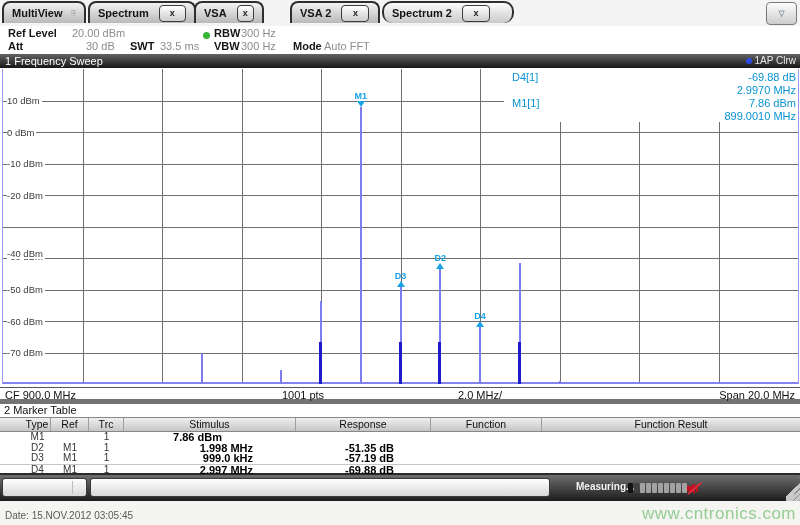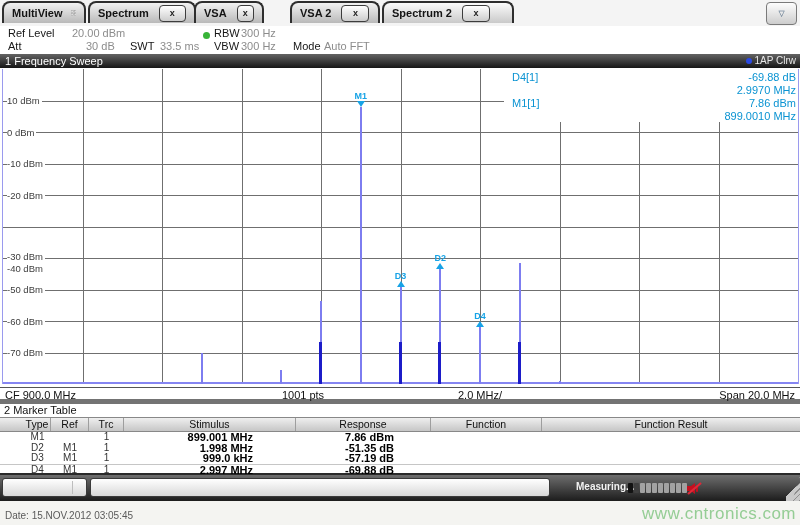--- a/index.html
+++ b/index.html
@@ -4,34 +4,34 @@
 <style>
   html,body{margin:0;padding:0;background:#ffffff;}
   .screen{position:relative;width:800px;height:525px;overflow:hidden;
     font-family:"Liberation Sans", sans-serif;background:#fff;}
 
   
   .tabbar{position:absolute;left:0;top:0;width:800px;height:26px;background:#f4f4f4;}
   .tab{position:absolute;top:1px;height:22px;border:2px solid #2e2e2e;border-bottom:none;
     border-radius:8px 8px 0 0;background:linear-gradient(#f2f2f2,#b9b9b9);
     display:flex;align-items:center;padding:0 8px;box-sizing:border-box;}
-  .tab.active{background:linear-gradient(#fbfbfb,#c9c9c9);z-index:3;}
+  .tab.active{background:linear-gradient(#fbfbfb,#c9c9c9);z-index:3;border-radius:10px;}
   .tab-label{font-size:11px;font-weight:bold;color:#141414;white-space:nowrap;}
   .tab-close{margin-left:10px;width:26px;height:15px;border:1px solid #3c3c3c;border-radius:4px;
     background:linear-gradient(#ffffff,#cccccc);font-size:9px;font-weight:bold;color:#222;
     display:flex;align-items:center;justify-content:center;line-height:1;}
   .grid-icon{margin-left:8px;width:12px;height:12px;}
   .dropdown-btn{position:absolute;right:3px;top:2px;width:29px;height:21px;border:1px solid #7a7a7a;
     border-radius:4px;background:linear-gradient(#fdfdfd,#cdcdcd);display:flex;align-items:center;
     justify-content:center;font-size:8px;color:#44607c;}
 
   
   .settings{position:absolute;left:0;top:26px;width:800px;height:28px;background:#fff;font-size:11px;}
   .settings span{position:absolute;white-space:nowrap;}
-  .s-label{font-weight:normal;color:#161616;}
+  .s-label{font-weight:bold;color:#161616;}
   .s-val{color:#8c8c8c;}
   .row1{top:1px;} .row2{top:14px;}
   .green-dot{position:absolute;left:203px;top:6px;width:7px;height:7px;border-radius:50%;
     background:#38b438;}
 
   
   .plot-head{position:absolute;left:0;top:54px;width:800px;height:14px;
     background:linear-gradient(#636363,#161616);color:#fff;font-size:11px;line-height:14px;}
   .plot-title{position:absolute;left:5px;top:0;}
   .trace-legend{position:absolute;right:4px;top:0;display:flex;align-items:center;height:14px;color:#e9e9e9;font-size:10px;}
@@ -200,21 +200,21 @@
         <div class="ylab" style="top: 26px;">10 dBm</div>
         <div class="hline" style="top: 63px;"></div>
         <div class="ylab" style="top: 57.5px;">0 dBm</div>
         <div class="hline" style="top: 94.5px;"></div>
         <div class="ylab" style="top: 89px;">-10 dBm</div>
         <div class="hline" style="top: 126px;"></div>
         <div class="ylab" style="top: 120.5px;">-20 dBm</div>
         <div class="hline" style="top: 157.5px;"></div>
         <div class="ylab" style="top: 152px; margin-top: 30px;">-30 dBm</div>
         <div class="hline" style="top: 189px;"></div>
-        <div class="ylab" style="top: 179px; margin-top: 15px;">-40 dBm</div>
+        <div class="ylab" style="top: 179px;">-40 dBm</div>
         <div class="hline" style="top: 220.5px;"></div>
         <div class="ylab" style="top: 215px;">-50 dBm</div>
         <div class="hline" style="top: 252px;"></div>
         <div class="ylab" style="top: 246.5px;">-60 dBm</div>
         <div class="hline" style="top: 283.5px;"></div>
         <div class="ylab" style="top: 278px;">-70 dBm</div>
         <div class="hline" style="top: 314px;"></div>
         <div class="floorline" style="top: 313px;"></div>
         <div class="spike" style="left: 197.8px; top: 283.5px; height: 31.5px;"></div>
         <div class="spike" style="left: 277.3px; top: 300.8px; height: 14.2px;"></div>
@@ -267,21 +267,20 @@
       <div class="hc w-trc">Trc</div>
       <div class="hc w-stim">Stimulus</div>
       <div class="hc w-resp">Response</div>
       <div class="hc w-func">Function</div>
       <div class="hc w-fres">Function Result</div>
     </div>
     <div class="mt-row">
       <div class="c w-type">M1</div>
       <div class="c w-ref"></div>
       <div class="c w-trc">1</div>
-      <div class="c num w-stim pad-stim">899.001 MHz</div>
       <div class="c num w-resp pad-resp">7.86 dBm</div>
       <div class="c w-func"></div>
       <div class="c w-fres"></div>
     </div>
     <div class="mt-row">
       <div class="c w-type">D2</div>
       <div class="c w-ref">M1</div>
       <div class="c w-trc">1</div>
       <div class="c num w-stim pad-stim">1.998 MHz</div>
       <div class="c num w-resp pad-resp">-51.35 dB</div>

